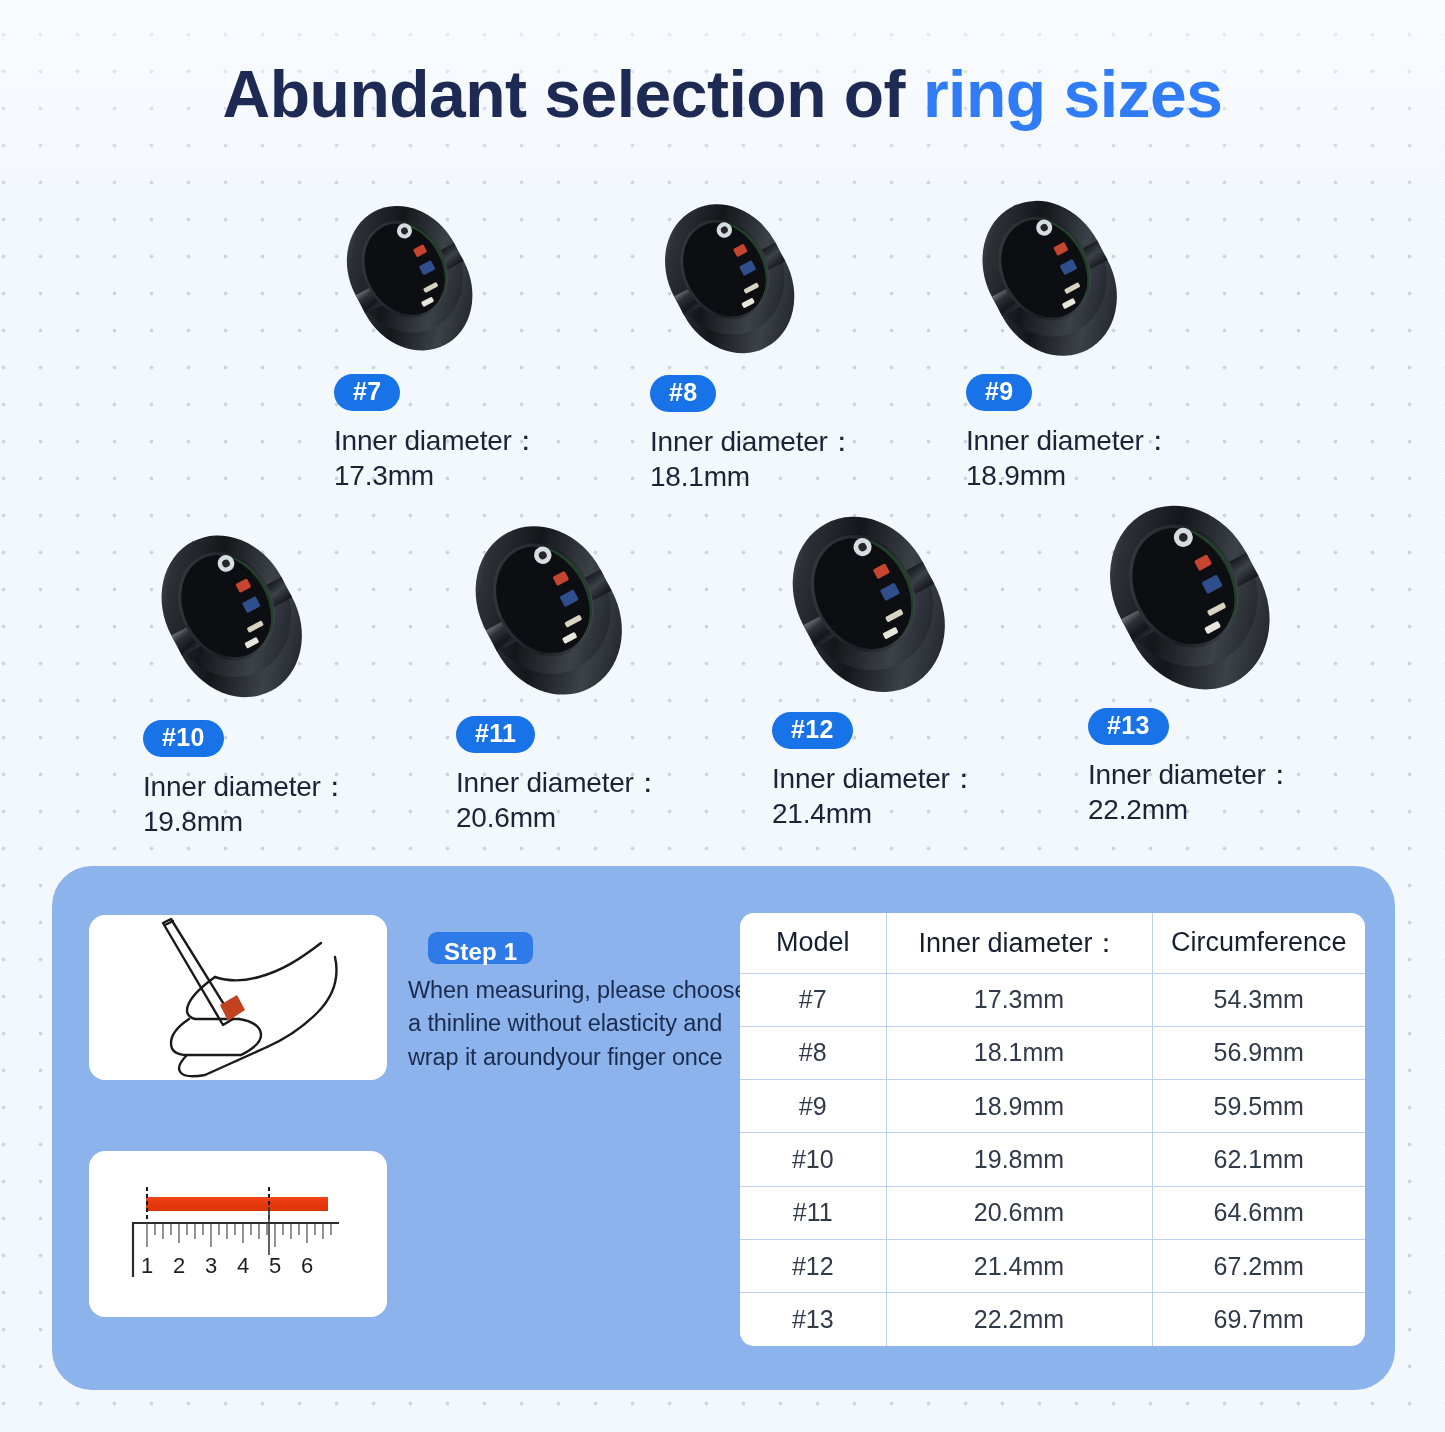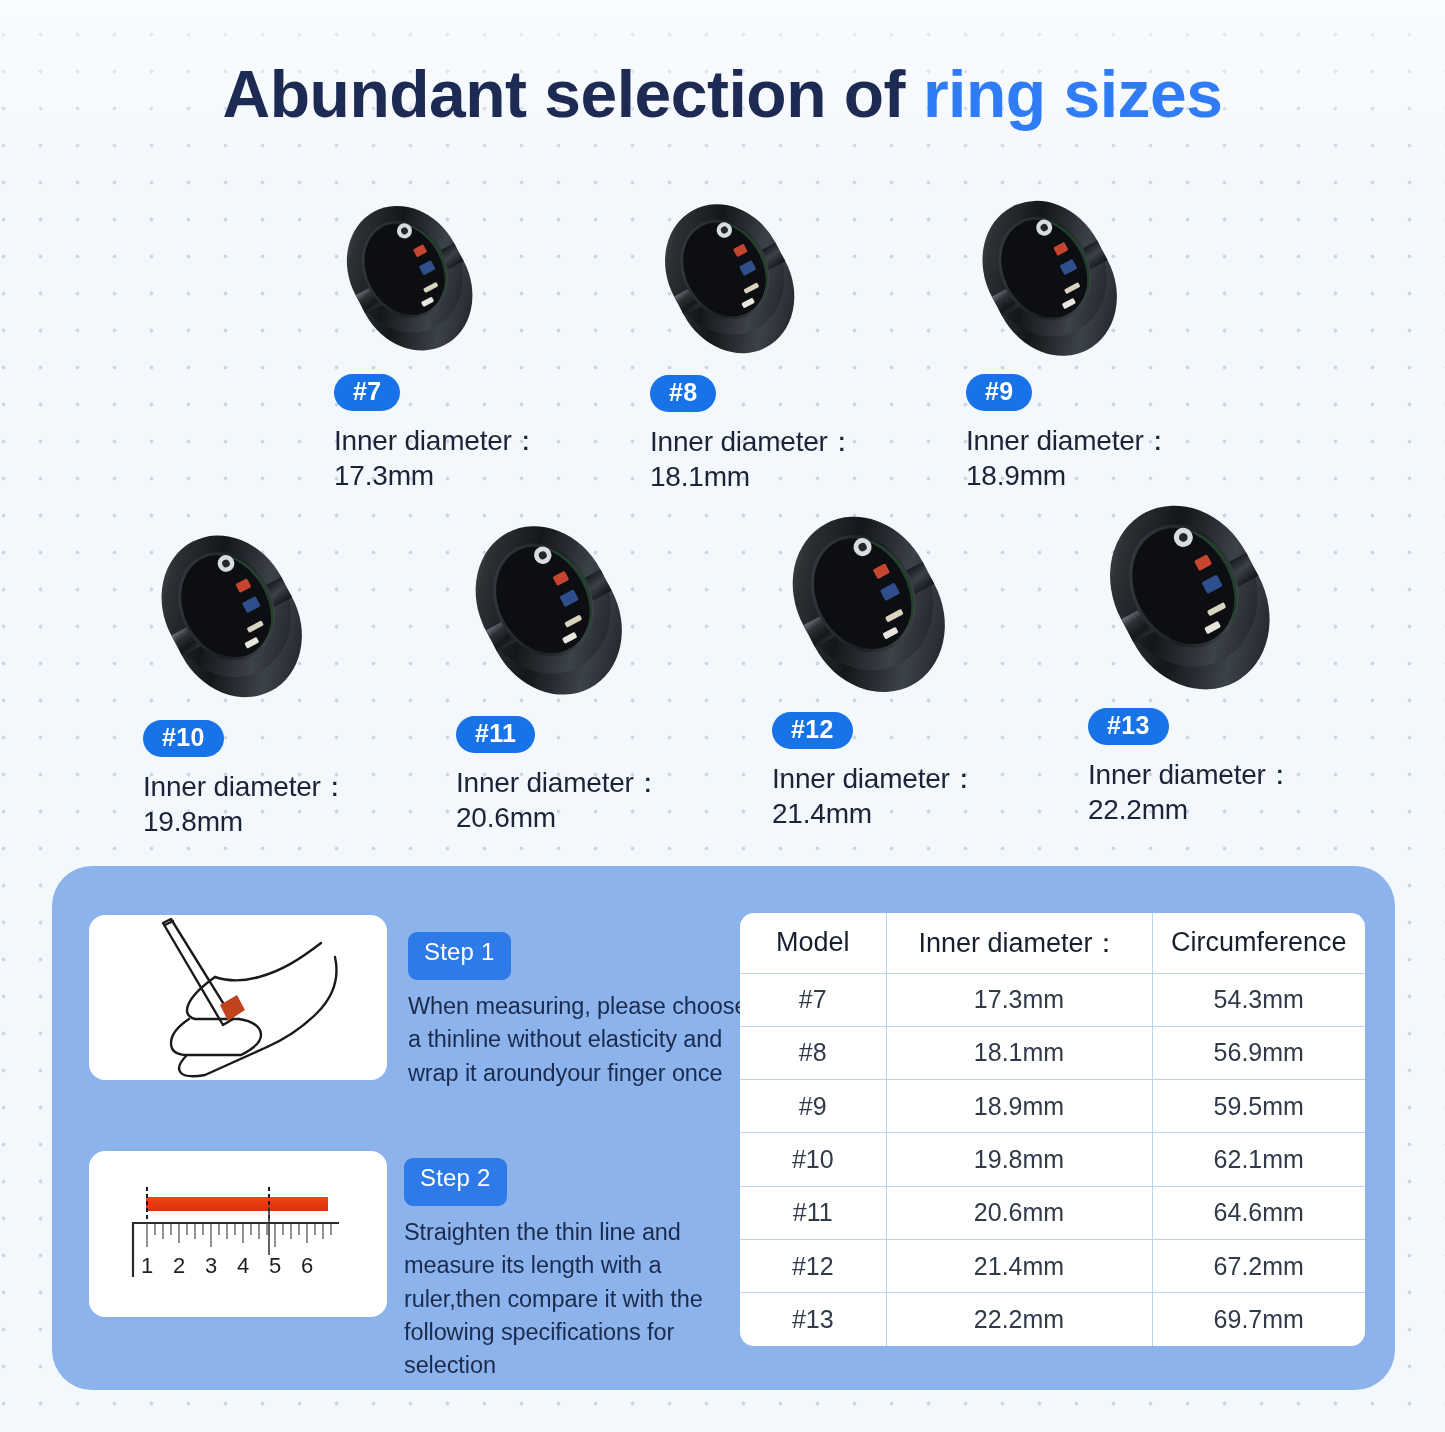--- a/index.html
+++ b/index.html
@@ -99,26 +99,27 @@
   #illus-ruler{ left: 37px;  top: 285px; width: 298px; height: 166px; }
 
   .step-block { position: absolute; width: 340px; }
   #step1 { left: 356px; top: 66px; }
   #step2 { left: 352px; top: 292px; }
 
   .step-badge {
     display: inline-block;
     background: #2d7ae8;
     color: #ffffff;
-    font-weight: 400;
+    font-weight: 700;
     font-size: 24px;
     line-height: 1;
-    padding: 8px 16px 16px 16px;
+    padding: 8px 16px 0 16px;
     border-radius: 9px;
     letter-spacing: 0.2px;
+    margin-left: 20px;
   }
   .step-text {
     margin-top: 10px;
     font-size: 23.5px;
     line-height: 1.42;
     color: #1b2b4d;
     letter-spacing: -0.1px;
   }
 
   
@@ -531,24 +532,20 @@
           <text x="218" y="122">6</text>
         </g>
       </svg>
     </div>
 
     <div class="step-block" id="step1">
       <span class="step-badge">Step 1</span>
       <p class="step-text">When measuring, please choose a thinline without elasticity and wrap it aroundyour finger once</p>
     </div>
 
-    <div class="step-block" id="step2">
-      <span class="step-badge">Step 2</span>
-      <p class="step-text">Straighten the thin line and measure its length with a ruler,then compare it with the following specifications for selection</p>
-    </div>
 
     <table id="size-table">
       <colgroup>
           <col class="c-model">
           <col class="c-dia">
           <col class="c-circ">
         </colgroup>
       <thead>
         <tr>
           <th>Model</th>

